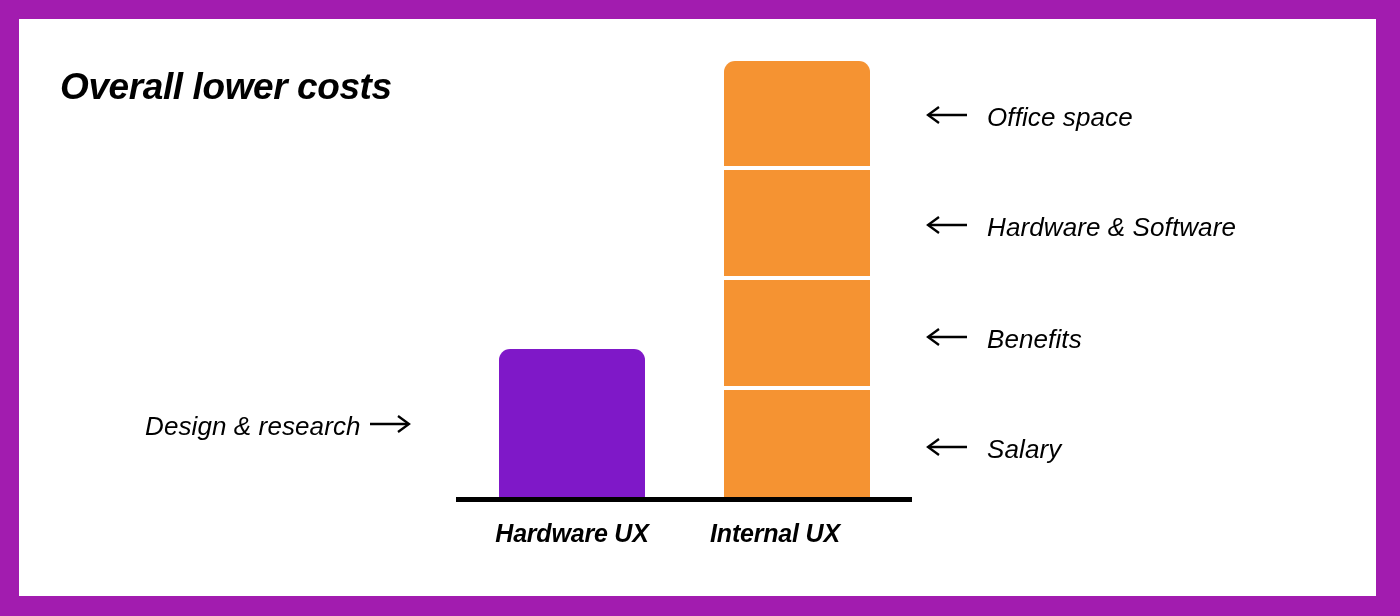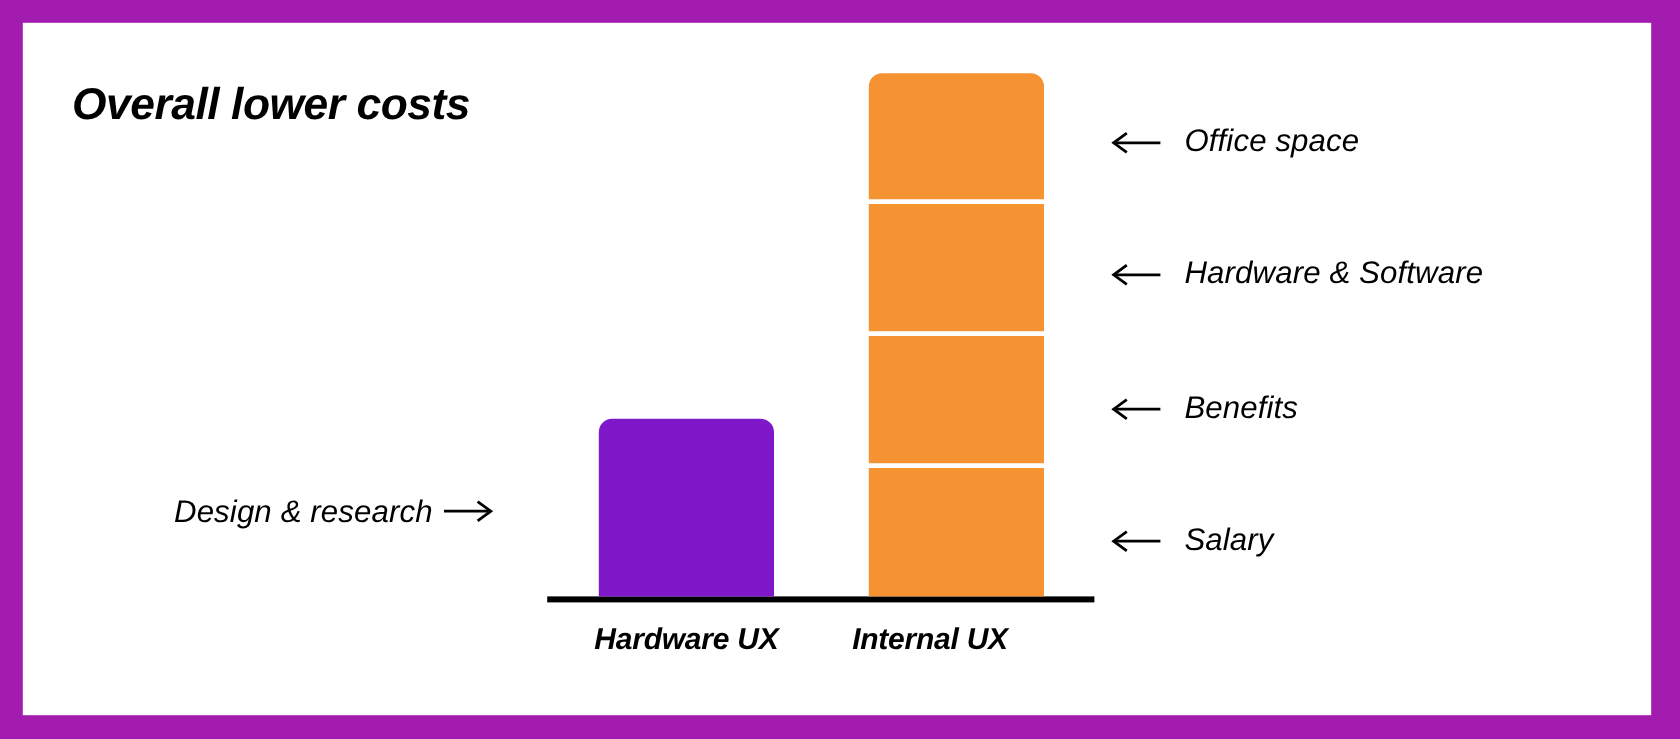--- a/index.html
+++ b/index.html
@@ -133,21 +133,21 @@
   }
 
   #axis-label-external { left: 433px; }
   #axis-label-internal { left: 636px; }
 
   
   .callout-right {
     position: absolute;
     left: 907px;
     display: flex;
-    align-items: flex-end;
+    align-items: flex-start;
     gap: 19px;
     white-space: nowrap;
   }
 
   .callout-right .callout-arrow-icon {
     display: block;
     flex: 0 0 auto;
     width: 42px;
     height: 22px;
     line-height: 0;
@@ -166,21 +166,20 @@
   #callout-hardware-software { top: 195px; }
   #callout-benefits       { top: 307px; }
   #callout-salary         { top: 417px; }
 
   
   #callout-left {
     position: absolute;
     left: 126px;
     top: 394px;
     display: flex;
-    align-items: center;
     gap: 8px;
     white-space: nowrap;
   }
 
   #callout-left .callout-arrow-icon {
     display: block;
     flex: 0 0 auto;
     width: 42px;
     height: 22px;
     line-height: 0;

